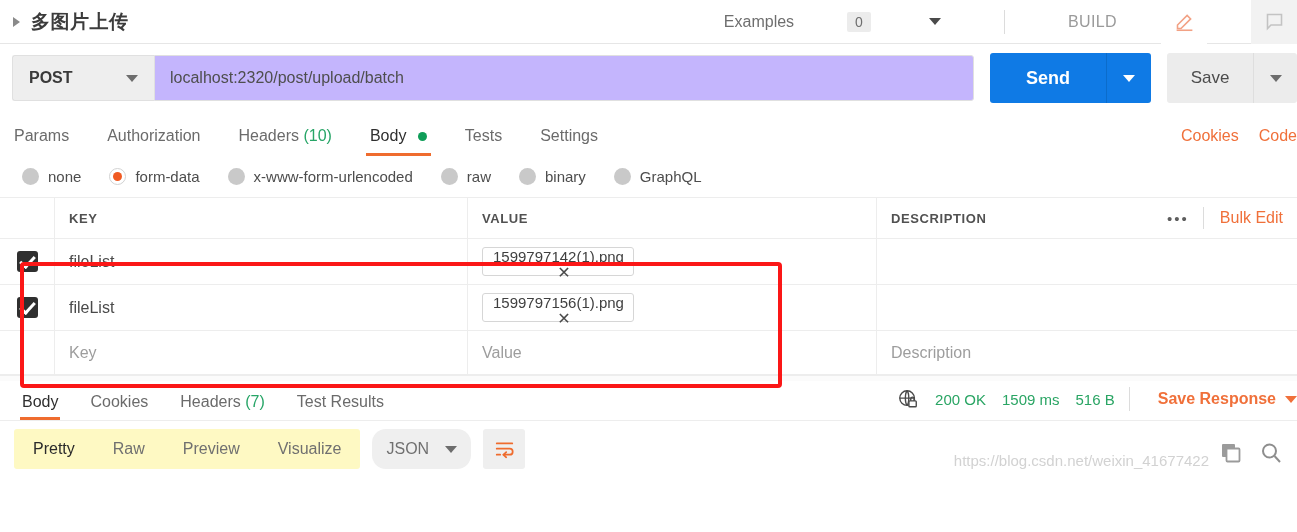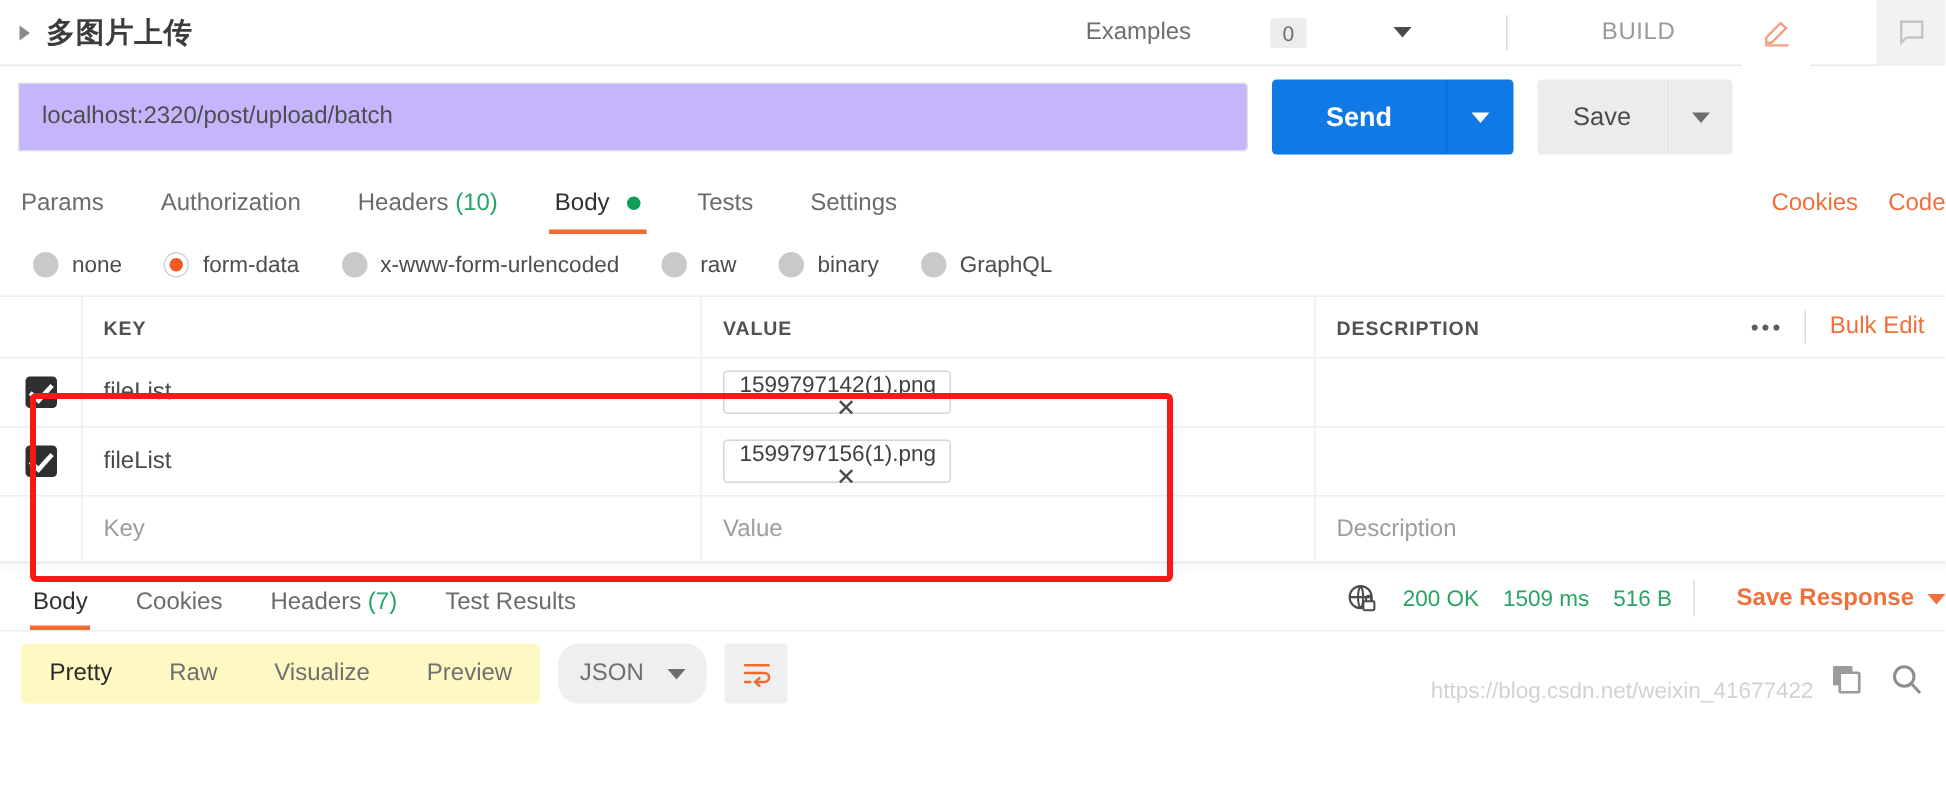--- a/index.html
+++ b/index.html
@@ -498,20 +498,24 @@
       <span>
         <svg width="21" height="21" viewBox="0 0 24 24" fill="none" stroke="#c3c3c3" stroke-width="1.8">
           <path d="M4 4h16v12H8l-4 4V4z"></path>
         </svg>
       </span>
     </div>
   </div>
 </div>
 
 <div class="urlrow">
+  <div class="method-box">
+    <span class="method-text">POST</span>
+    <span class="method-caret"></span>
+  </div>
   <div class="url-field">localhost:2320/post/upload/batch</div>
 
   <div class="send-wrap">
     <div class="send-btn">Send</div>
     <div class="send-caret-btn">
       <span class="caret-white"></span>
     </div>
   </div>
 
   <div class="save-wrap">
@@ -677,22 +681,22 @@
     <span class="vdiv" style="margin:0 14px;"></span>
     <span class="save-resp">Save Response</span>
     <span class="sr-caret"></span>
   </div>
 </div>
 
 <div class="bottombar">
   <div class="seg">
     <div class="seg-item sel">Pretty</div>
     <div class="seg-item">Raw</div>
+    <div class="seg-item">Preview</div>
     <div class="seg-item">Visualize</div>
-    <div class="seg-item">Preview</div>
   </div>
 
   <div class="json-sel">
     <span class="jtxt">JSON</span>
     <span class="caret-gray"></span>
   </div>
 
   <div class="wrap-btn">
     <span>
       <svg width="21" height="19" viewBox="0 0 24 22" fill="none" stroke="#ef6c2e" stroke-width="2" stroke-linecap="round">

